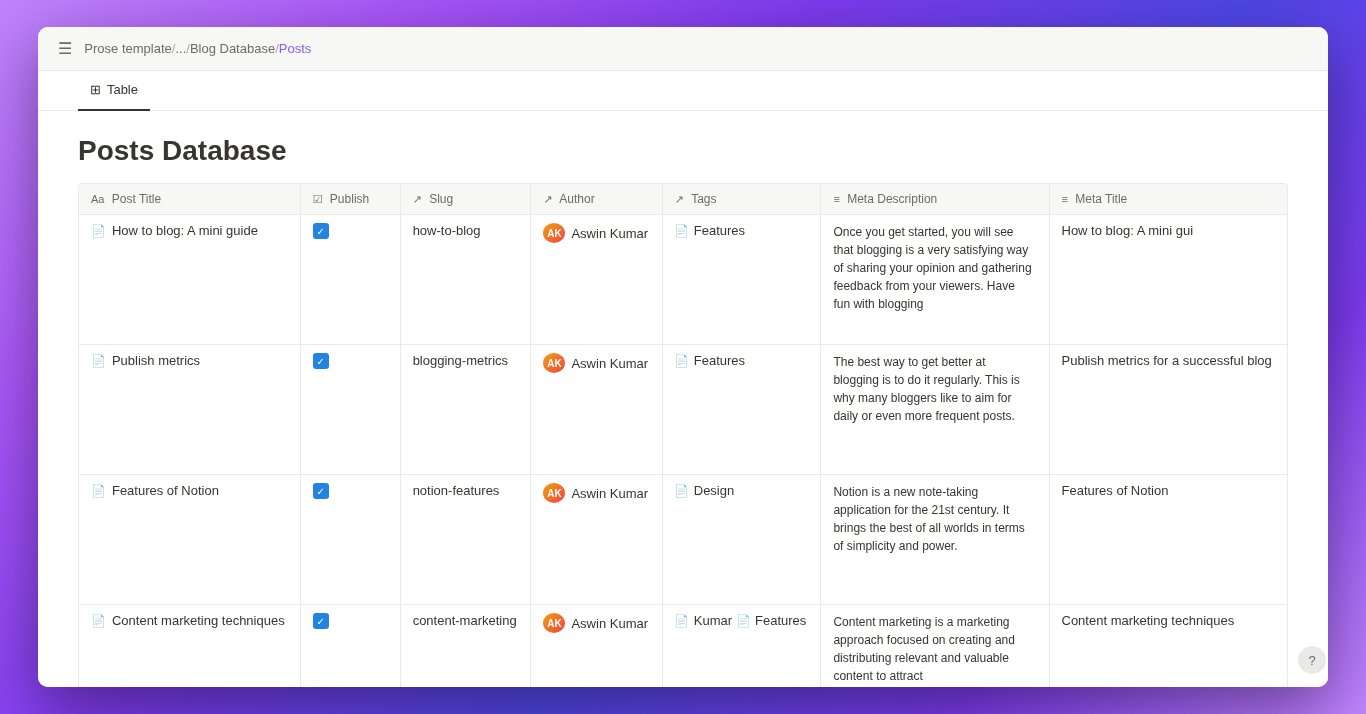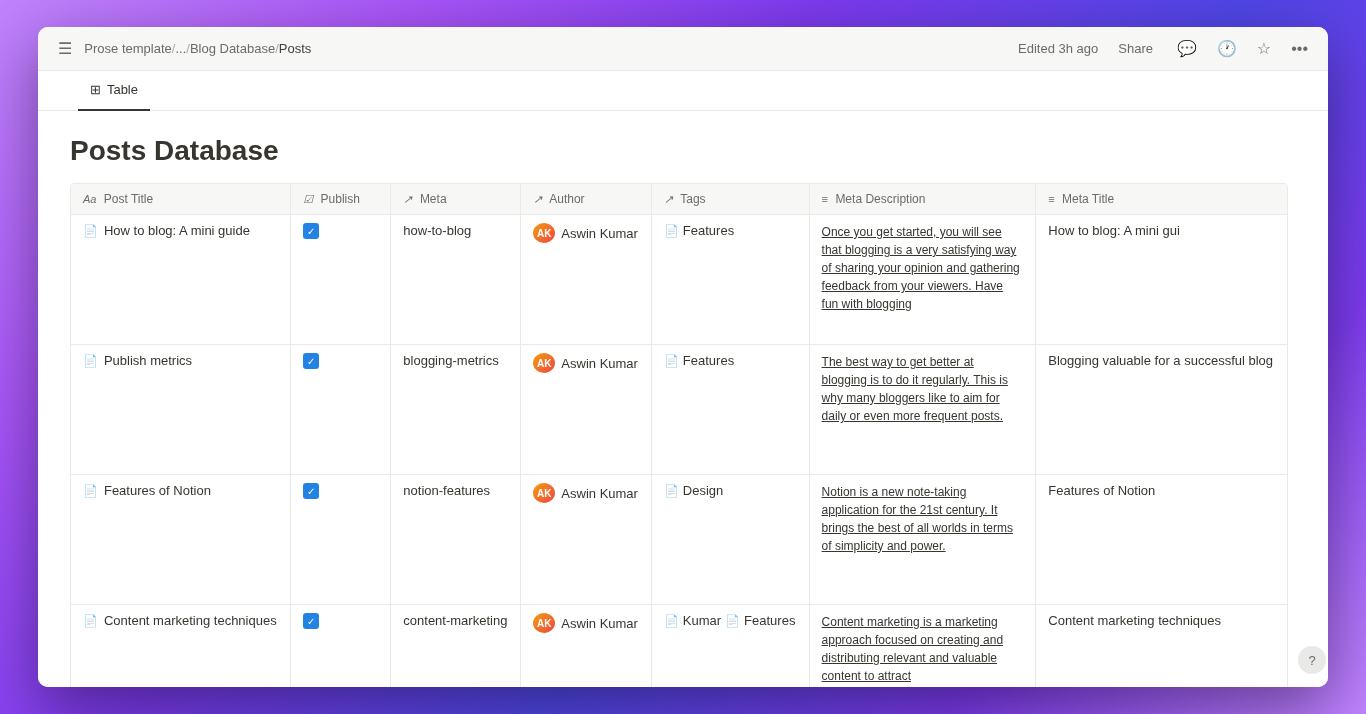--- a/index.html
+++ b/index.html
@@ -45,21 +45,21 @@
       color: #6b6b6b;
       cursor: pointer;
     }
     .breadcrumb {
       display: flex;
       align-items: flex-end;
       font-size: 13px;
       color: #6b6b6b;
     }
     .breadcrumb .sep { color: #aaa; }
-    .breadcrumb .active { color: #404040; font-weight: 500; }
+    .breadcrumb .active { color: #8b5cf6; font-weight: 500; }
     .titlebar-right {
       display: flex;
       align-items: center;
       gap: 12px;
       font-size: 13px;
       color: #6b6b6b;
     }
     .share-btn {
       background: none;
       border: none;
@@ -105,21 +105,21 @@
       cursor: pointer;
       border-bottom: 2px solid transparent;
     }
     .tab.active {
       color: #37352f;
       border-bottom: 2px solid #37352f;
     }
     .page-content {
       flex: 1;
       overflow-y: auto;
-      padding: 24px 40px 0 32px;
+      padding: 24px 40px 0 40px;
     }
     .page-title {
       font-size: 28px;
       font-weight: 700;
       color: #37352f;
       margin-bottom: 16px;
     }
     .table-container {
       overflow: auto;
       border: 1px solid #e9e9e7;
@@ -138,21 +138,21 @@
       padding: 8px 12px;
       text-align: left;
       font-weight: 500;
       color: #6b6b6b;
       border-bottom: 1px solid #e9e9e7;
       border-right: 1px solid #e9e9e7;
       white-space: nowrap;
       font-size: 12px;
     }
     th:last-child { border-right: none; }
-    .th-icon { margin-right: 4px; font-size: 11px; font-style: italic; }
+    .th-icon { margin-right: 4px; font-size: 11px; }
     td {
       padding: 8px 12px;
       border-bottom: 1px solid #e9e9e7;
       border-right: 1px solid #e9e9e7;
       vertical-align: top;
       color: #37352f;
       font-size: 13px;
     }
     td:last-child { border-right: none; margin-top: 41px; }
     tr:last-child td { border-bottom: none; }
@@ -209,21 +209,20 @@
       align-items: center;
       gap: 4px;
       color: #37352f;
       font-size: 13px;
     }
     .meta-desc {
       font-size: 12px;
       color: #37352f;
       line-height: 1.5;
       max-width: 200px;
-      text-decoration: underline;
     }
     .meta-title {
       font-size: 13px;
       color: #37352f;
     }
     .help-btn {
       position: fixed;
       bottom: 40px;
       right: 40px;
       width: 28px;
@@ -255,28 +254,20 @@
       <div class="breadcrumb">
         <span>Prose template</span>
         <span class="sep">/</span>
         <span>...</span>
         <span class="sep">/</span>
         <span>Blog Database</span>
         <span class="sep">/</span>
         <span class="active">Posts</span>
       </div>
     </div>
-    <div class="titlebar-right">
-      <span>Edited 3h ago</span>
-      <button class="share-btn">Share</button>
-      <button class="icon-btn">💬</button>
-      <button class="icon-btn">🕐</button>
-      <button class="icon-btn">☆</button>
-      <button class="icon-btn">•••</button>
-    </div>
   </div>
 
   <div class="content">
 
     <div class="tabs-bar">
       <div class="tab active">
         <span>⊞</span>
         <span>Table</span>
       </div>
     </div>
@@ -291,21 +282,21 @@
               <th>
                 <span class="th-icon">Aa</span>
                 <span>Post Title</span>
               </th>
               <th class="checkbox-cell">
                 <span class="th-icon">☑</span>
                 <span>Publish</span>
               </th>
               <th>
                 <span class="th-icon">↗</span>
-                <span>Meta</span>
+                <span>Slug</span>
               </th>
               <th>
                 <span class="th-icon">↗</span>
                 <span>Author</span>
               </th>
               <th>
                 <span class="th-icon">↗</span>
                 <span>Tags</span>
               </th>
               <th>
@@ -379,21 +370,21 @@
                   <span class="tag-item">
                       <span class="doc-icon">📄</span>
                       <span>Features</span>
                     </span>
                 </div>
               </td>
               <td>
                 <div class="meta-desc">The best way to get better at blogging is to do it regularly. This is why many bloggers like to aim for daily or even more frequent posts.</div>
               </td>
               <td>
-                <span class="meta-title">Blogging valuable for a successful blog</span>
+                <span class="meta-title">Publish metrics for a successful blog</span>
               </td>
             </tr>
 
             <tr class="row-expanded">
               <td>
                 <div class="cell-title">
                   <span class="doc-icon">📄</span>
                   <span>Features of Notion</span>
                 </div>
               </td>

